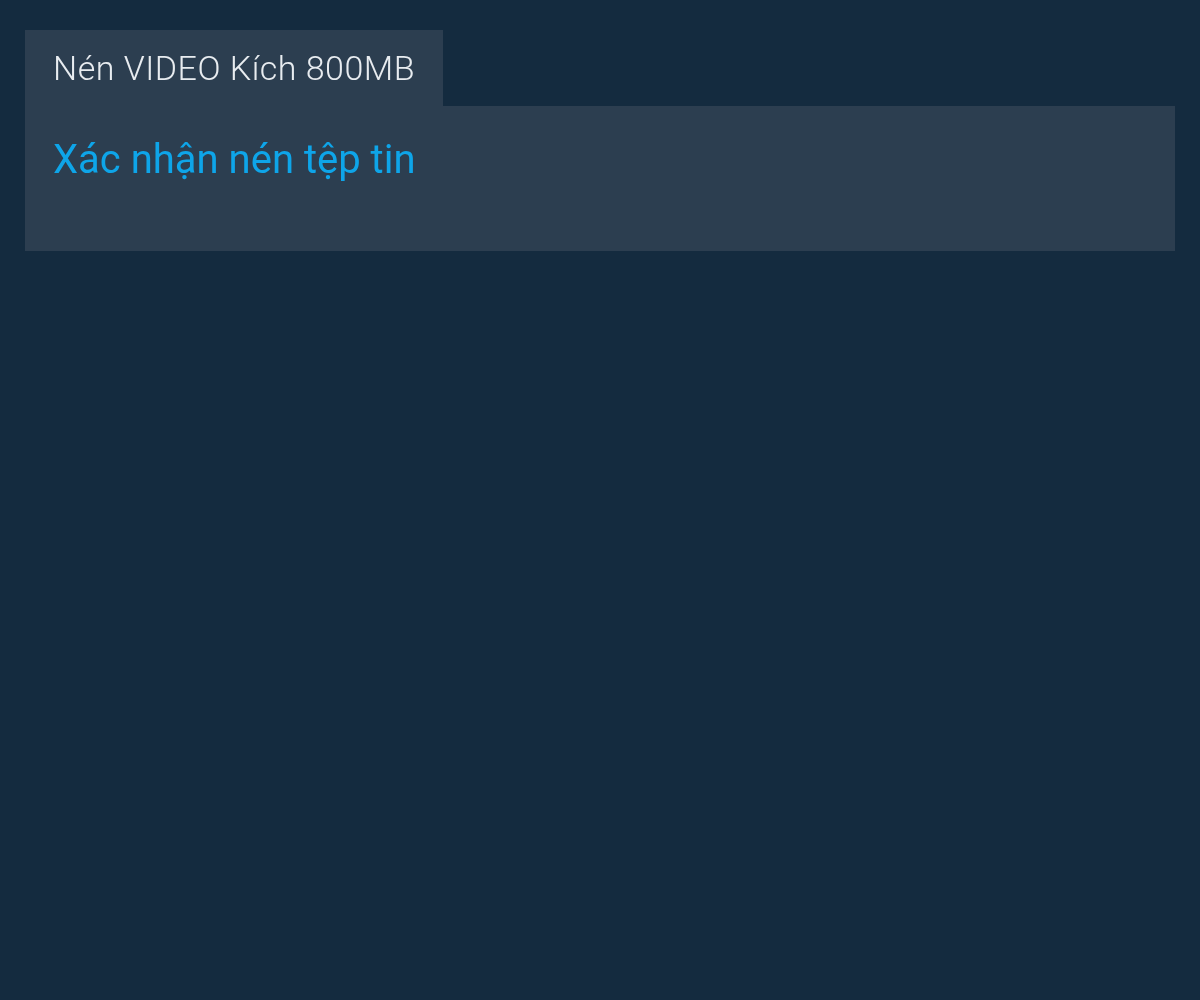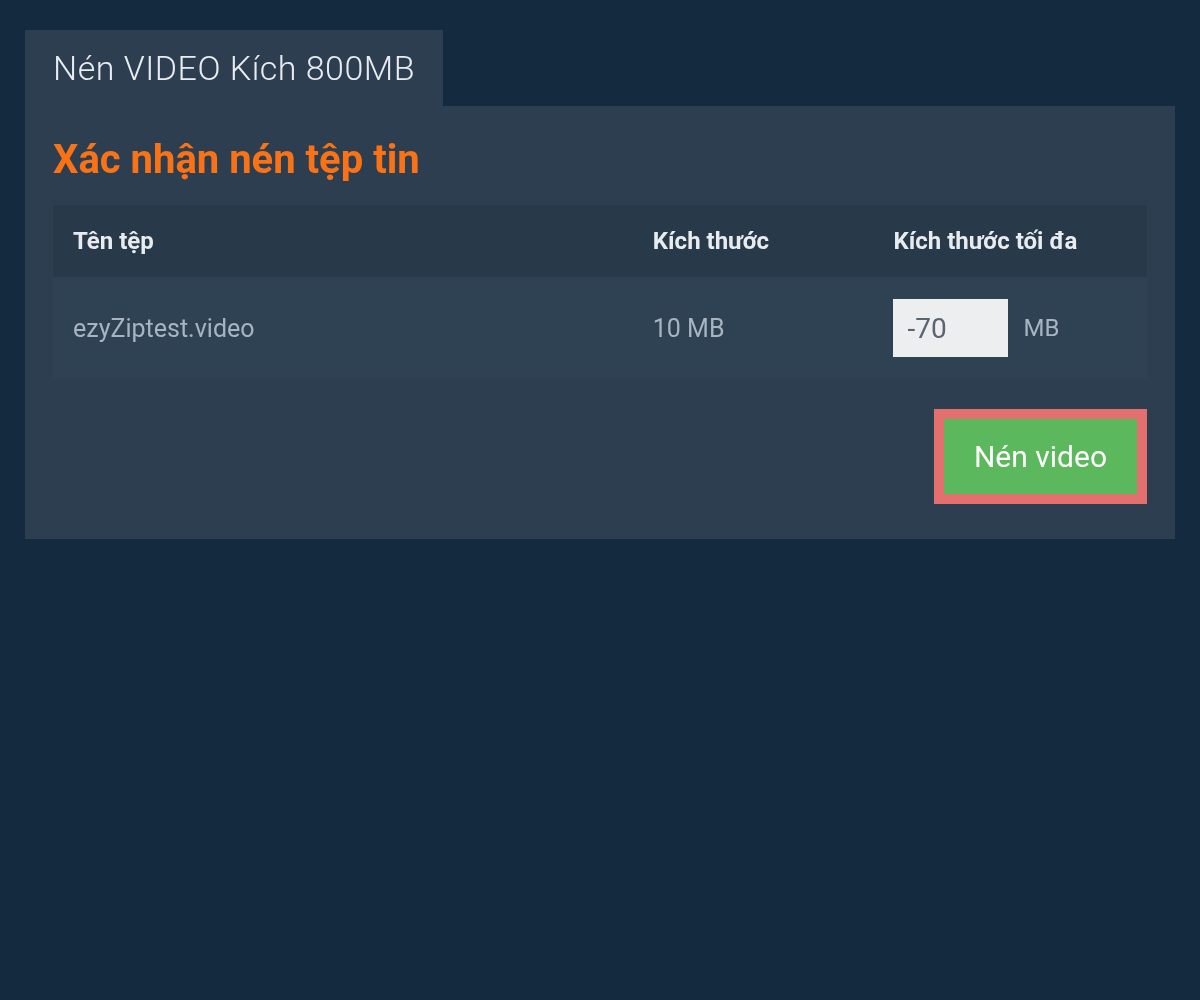--- a/index.html
+++ b/index.html
@@ -26,23 +26,23 @@
       font-weight: 300;
       color: #e8ecf0;
       letter-spacing: 0.5px;
     }
     .panel {
       background-color: #2c3e50;
       padding: 30px 28px 35px 28px;
     }
     .heading {
       font-size: 40px;
-      font-weight: 700;
-      color: #f97316;
-      margin-bottom: 22px;
+      font-weight: 400;
+      color: #0ea5e9;
+      margin-bottom: 33px;
     }
     .description {
       font-size: 26px;
       line-height: 1.55;
       color: #cdd6de;
       margin-bottom: 30px;
       font-weight: 400;
     }
     .table {
       width: 100%;
@@ -116,40 +116,14 @@
   </style>
 </head>
 <body>
 
 <div class="container">
   <div class="tab">
     <span>Nén VIDEO Kích 800MB</span>
   </div>
   <div class="panel">
     <h1 class="heading">Xác nhận nén tệp tin</h1>
-    <table class="table">
-      <thead>
-        <tr>
-          <th>Tên tệp</th>
-          <th>Kích thước</th>
-          <th>Kích thước tối đa</th>
-        </tr>
-      </thead>
-      <tbody>
-        <tr>
-          <td>ezyZiptest.video</td>
-          <td>10 MB</td>
-          <td>
-            <div class="max-size-cell">
-              <input type="text" class="size-input" value="-70" style="">
-              <span class="size-unit">MB</span>
-            </div>
-          </td>
-        </tr>
-      </tbody>
-    </table>
-    <div class="button-row">
-      <button class="compress-button">
-        <span>Nén video</span>
-      </button>
-    </div>
   </div>
 </div>
 
 </body></html>

